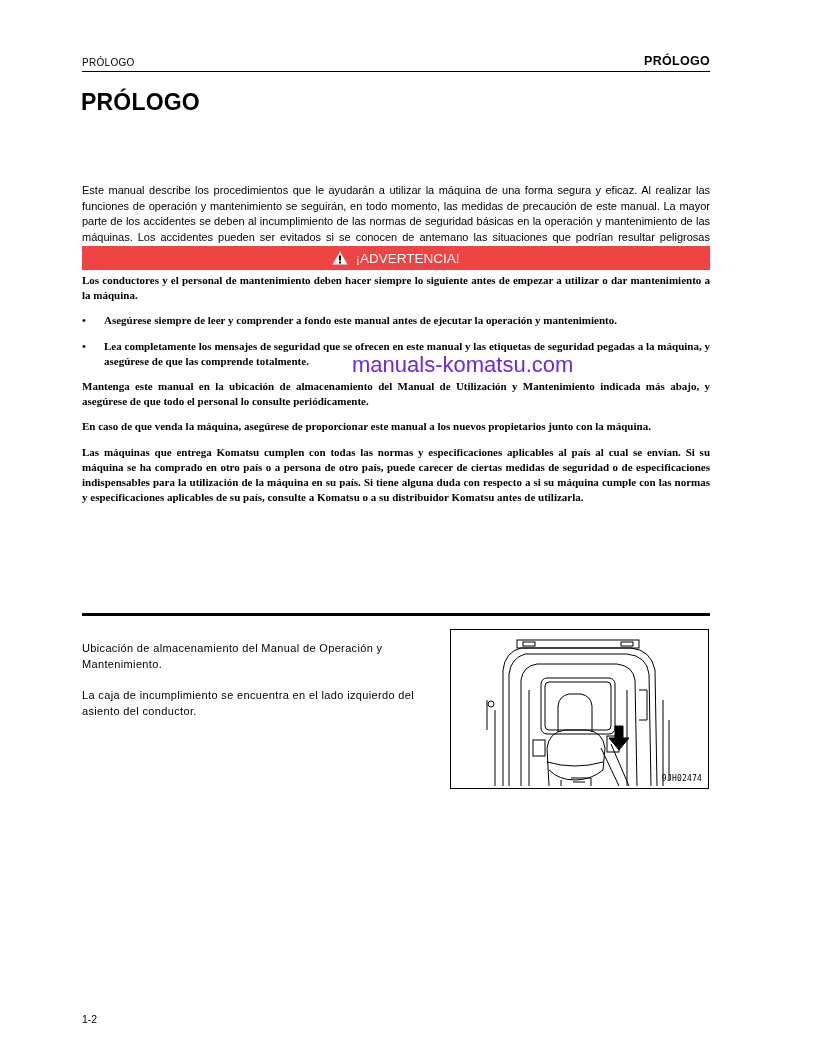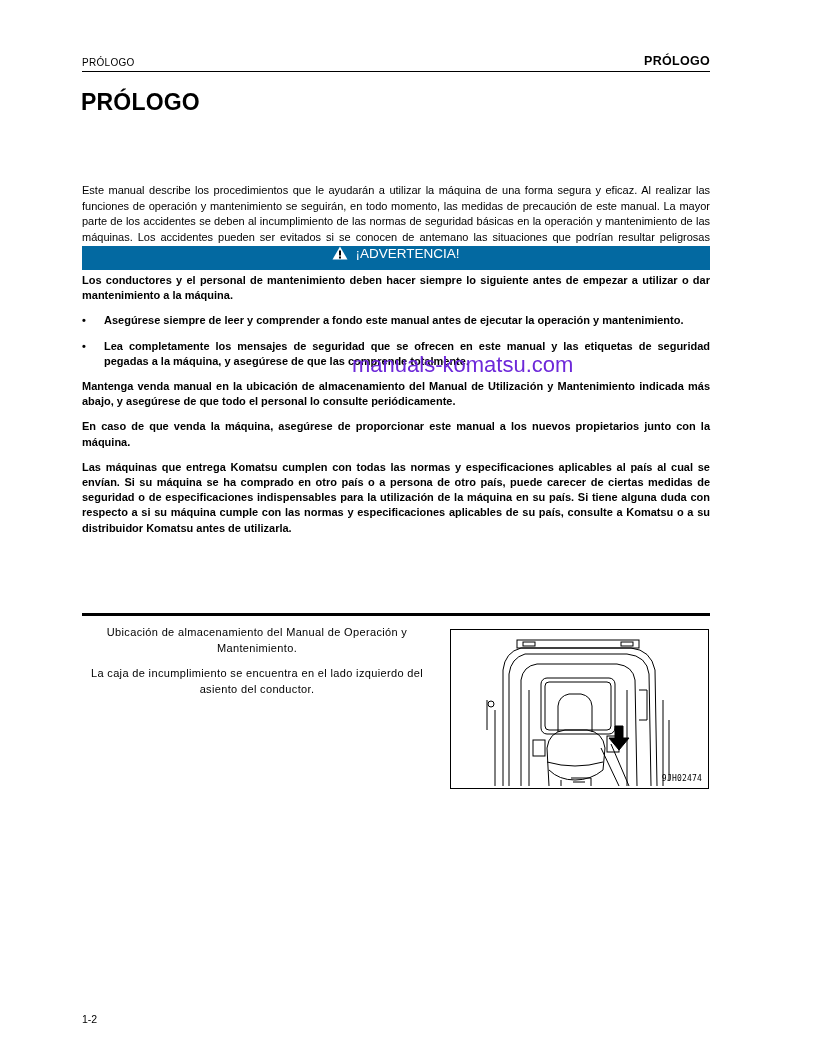--- a/index.html
+++ b/index.html
@@ -5,34 +5,34 @@
     html, body { margin: 0; padding: 0; background: #ffffff; }
     body { width: 816px; height: 1056px; position: relative; overflow: hidden;
            font-family: "Liberation Sans", sans-serif; color: #000; }
     .abs { position: absolute; }
     .run-head-left { left: 82px; top: 57px; font-size: 10px; letter-spacing: 0.3px; }
     .run-head-right { right: 106px; top: 54px; font-size: 12.5px; font-weight: bold; letter-spacing: 0.3px; }
     .head-rule { left: 82px; top: 71px; width: 628px; height: 1px; background: #000; }
     .page-title { left: 81px; top: 89px; font-size: 23px; font-weight: bold; letter-spacing: 0.2px; }
     .intro { left: 82px; top: 147px; width: 628px; font-size: 11px; line-height: 15.6px;
              text-align: justify; margin-top: 36px; }
-    .warn-bar { left: 82px; top: 246px; width: 628px; height: 24px; background: #0369a1;
-                color: #fff; display: flex; justify-content: center;
+    .warn-bar { left: 82px; top: 246px; width: 628px; height: 24px; background: #ef4444;
+                color: #fff; display: flex; align-items: center; justify-content: center;
                 font-size: 13.5px; }
     .warn-bar svg { margin-right: 7px; }
     .warn-body { left: 82px; top: 273px; width: 628px; font-size: 11px; line-height: 15.2px;
-                 font-weight: bold; text-align: justify; }
+                 font-weight: bold; text-align: justify; font-family: Liberation Serif, serif; }
     .warn-body p { margin: 0 0 10px 0; }
     .bullet { display: flex; margin: 0 0 10px 0; }
     .bullet .dot { width: 22px; flex: 0 0 22px; padding-left: 0px; }
     .bullet .txt { flex: 1; }
     .bottom-rule { left: 82px; top: 613px; width: 628px; height: 3px; background: #000; }
     .loc-text { left: 82px; top: 625px; width: 350px; font-size: 11px; line-height: 15.6px;
                 letter-spacing: 0.35px; }
-    .loc-text p { margin: 0 0 10px 0; text-align: center; }
+    .loc-text p { margin: 16px 0 10px 0; }
     .figure { left: 450px; top: 629px; width: 259px; height: 160px; border: 1px solid #000;
               box-sizing: border-box; }
     .fig-code { position: absolute; right: 6px; bottom: 5px; font-size: 8px;
                 font-family: "DejaVu Sans Mono", monospace; letter-spacing: 0.2px; }
     .watermark { left: 352px; top: 352px; font-size: 22px; color: #6d28d9; letter-spacing: 0px;
                  font-weight: normal; }
     .page-num { left: 82px; top: 1013px; font-size: 10.5px; font-weight: normal; }
   </style>
 </head>
 <body>
@@ -57,21 +57,21 @@
 <div class="abs warn-body">
   <p>Los conductores y el personal de mantenimiento deben hacer siempre lo siguiente antes de empezar a utilizar o dar mantenimiento a la máquina.</p>
   <div class="bullet">
     <span class="dot">•</span>
     <span class="txt">Asegúrese siempre de leer y comprender a fondo este manual antes de ejecutar la operación y mantenimiento.</span>
   </div>
   <div class="bullet">
     <span class="dot">•</span>
     <span class="txt">Lea completamente los mensajes de seguridad que se ofrecen en este manual y las etiquetas de seguridad pegadas a la máquina, y asegúrese de que las comprende totalmente.</span>
   </div>
-  <p>Mantenga venda manual en la ubicación de almacenamiento del Manual de Utilización y Mantenimiento indicada más abajo, y asegúrese de que todo el personal lo consulte periódicamente.</p>
+  <p>Mantenga este manual en la ubicación de almacenamiento del Manual de Utilización y Mantenimiento indicada más abajo, y asegúrese de que todo el personal lo consulte periódicamente.</p>
   <p>En caso de que venda la máquina, asegúrese de proporcionar este manual a los nuevos propietarios junto con la máquina.</p>
   <p>Las máquinas que entrega Komatsu cumplen con todas las normas y especificaciones aplicables al país al cual se envían. Si su máquina se ha comprado en otro país o a persona de otro país, puede carecer de ciertas medidas de seguridad o de especificaciones indispensables para la utilización de la máquina en su país. Si tiene alguna duda con respecto a si su máquina cumple con las normas y especificaciones aplicables de su país, consulte a Komatsu o a su distribuidor Komatsu antes de utilizarla.</p>
 </div>
 
 <div class="abs watermark">manuals-komatsu.com</div>
 
 <div class="abs bottom-rule"></div>
 
 <div class="abs loc-text">
   <p>Ubicación de almacenamiento del Manual de Operación y Mantenimiento.</p>

